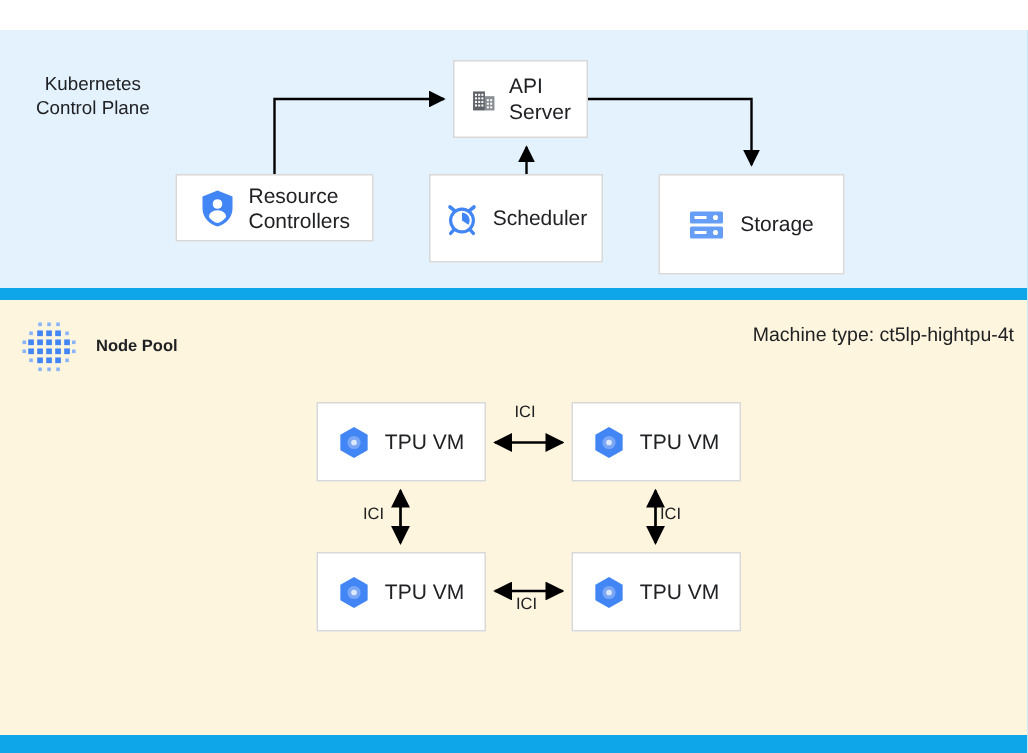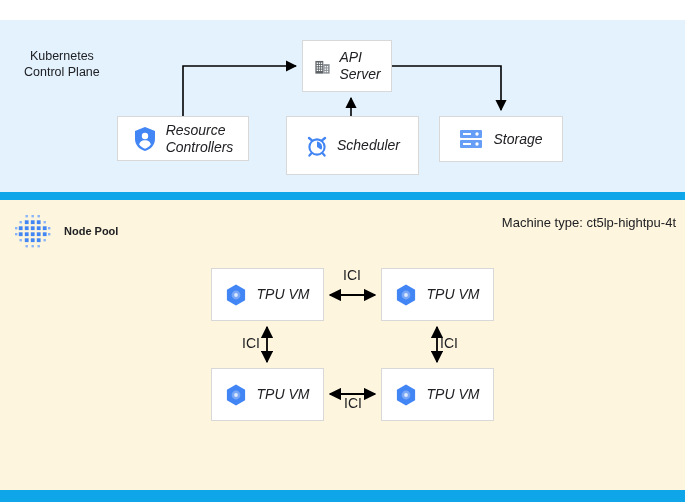--- a/index.html
+++ b/index.html
@@ -72,58 +72,57 @@
   
   .node-box {
     position: absolute;
     box-sizing: border-box;
     background: #ffffff;
     border: 1px solid #d8d8d8;
     display: flex;
     align-items: center;
     justify-content: center;
     gap: 8px;
-    font-style: italic;
   }
   .node-label {
     font-size: 14px;
     color: #202124;
     line-height: 17px;
     white-space: pre-line;
   }
   .node-icon {
     flex: 0 0 auto;
     display: block;
     line-height: 0;
   }
 
   
   #api-server-box   { left: 302px; top: 20px;  width: 90px;  height: 52px; gap: 7px; }
   #resource-ctrl-box{ left: 117px; top: 96px;  width: 132px; height: 45px; gap: 9px; }
-  #scheduler-box    { left: 286px; top: 96px;  width: 133px; height: 59px; gap: 8px; }
-  #storage-box      { left: 439px; top: 96px;  width: 124px; height: 46px; gap: 10px; }
+  #scheduler-box    { left: 286px; top: 96px;  width: 116px; height: 59px; gap: 8px; }
+  #storage-box      { left: 439px; top: 96px;  width: 124px; height: 67px; gap: 10px; }
 
   
   #tpu-vm-1 { left: 211px; top: 248px; width: 113px; height: 53px; gap: 11px; }
   #tpu-vm-2 { left: 381px; top: 248px; width: 113px; height: 53px; gap: 11px; }
   #tpu-vm-3 { left: 211px; top: 348px; width: 113px; height: 53px; gap: 11px; }
   #tpu-vm-4 { left: 381px; top: 348px; width: 113px; height: 53px; gap: 11px; }
 
   
   #connectors {
     position: absolute;
     left: 0; top: 0;
     width: 685px; height: 502px;
     pointer-events: none;
   }
 
   
   .ici-label {
     position: absolute;
-    font-size: 14px;
+    font-size: 11px;
     color: #202124;
     line-height: 12px;
   }
   #ici-top    { left: 343px; top: 249px; }
   #ici-bottom { left: 344px; top: 377px; }
   #ici-left   { left: 242px; top: 317px; }
   #ici-right  { left: 440px; top: 317px; }
 </style>
 </head>
 <body>

